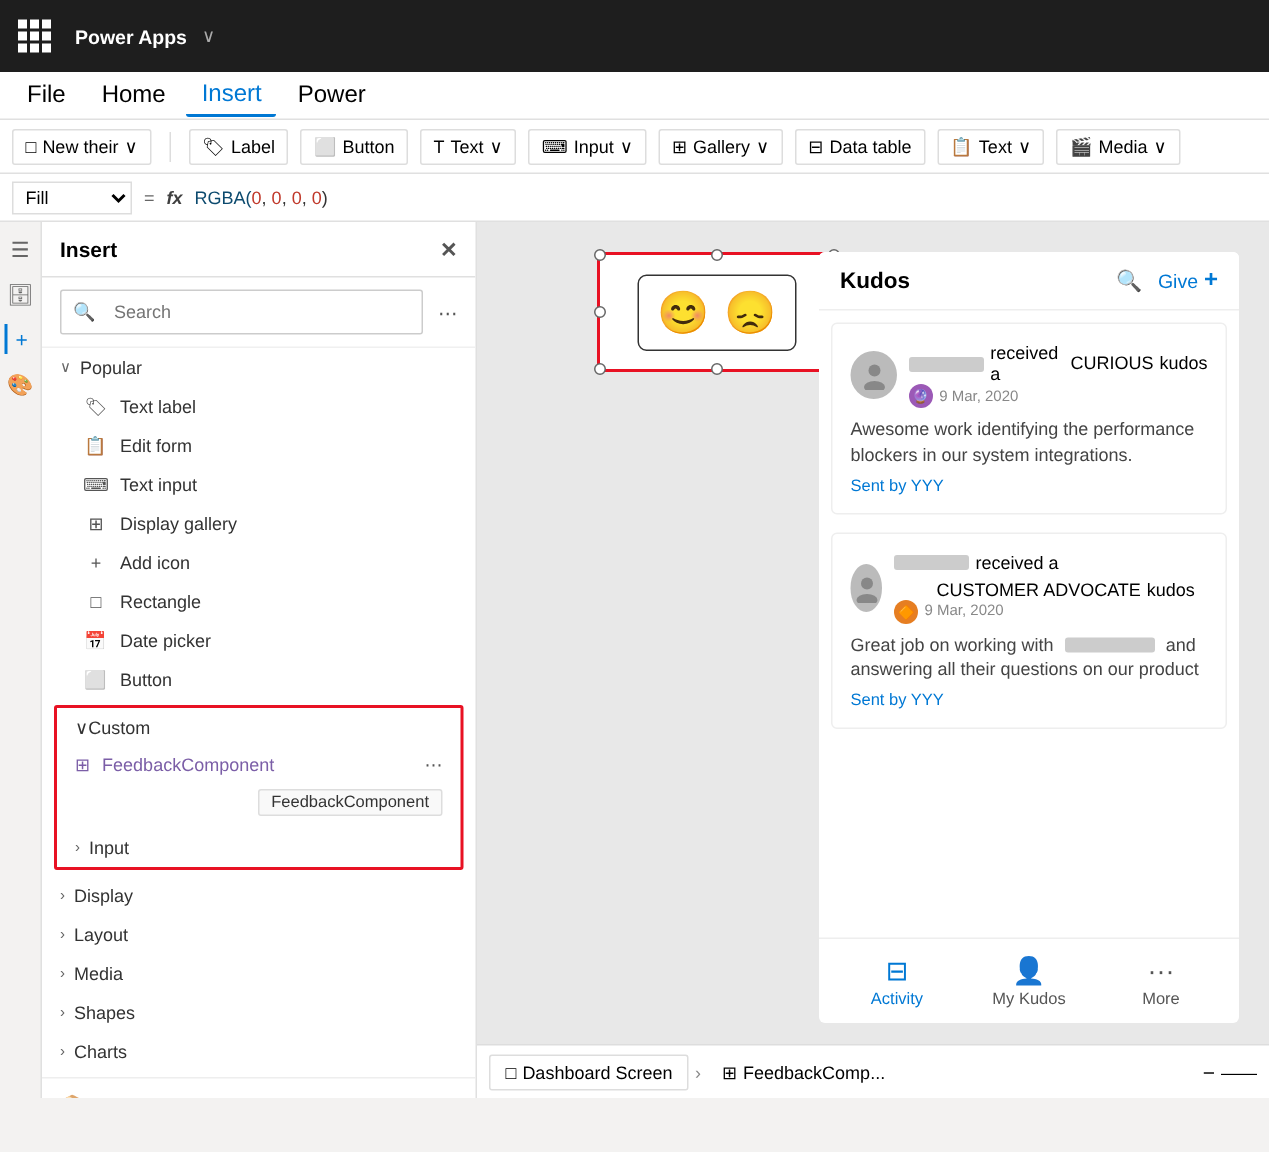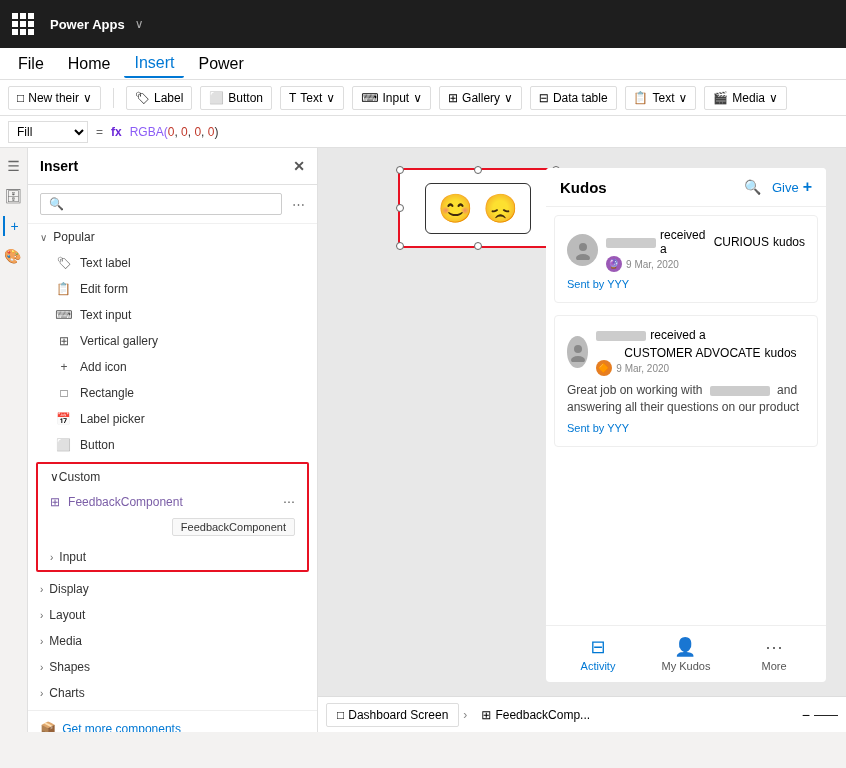--- a/index.html
+++ b/index.html
@@ -33,21 +33,21 @@
     .toolbar-separator { width: 1px; height: 20px; background: #ddd; margin: 0 4px; }
 
     
     .formula-bar {
       display: flex; align-items: center; background: white; border-bottom: 1px solid #e0e0e0;
       height: 32px; padding: 0 8px; gap: 8px; font-size: 12px;
     }
     .formula-bar .prop-select {
       width: 80px; border: 1px solid #ddd; padding: 2px 4px; font-size: 12px; background: white;
     }
-    .formula-bar .fx-icon { color: #6d28d9; font-weight: bold; }
+    .formula-bar .fx-icon { color: #404040; font-style: italic; font-weight: bold; }
 
     
     .main-area { display: flex; height: calc(768px - 48px - 32px - 36px - 32px - 36px); }
 
     
     .sidebar-icons {
       width: 28px; background: #f3f2f1; display: flex; flex-direction: column; align-items: center;
       padding-top: 8px; gap: 10px; border-right: 1px solid #e0e0e0;
     }
     .sidebar-icon { width: 20px; height: 20px; display: flex; align-items: center; justify-content: center; cursor: pointer; color: #666; font-size: 14px; }
@@ -259,21 +259,21 @@
   </button>
 </div>
 
 <div class="formula-bar">
   <select class="prop-select">
     <option>Fill</option>
   </select>
   <span style="color:#666;">=</span>
   <span class="fx-icon">fx</span>
   <span>
-    <span style="color:#8b5cf6;">RGBA(</span><span style="color:#c0392b;">0</span><span style="color:#333;">, </span><span style="color:#c0392b;">0</span><span style="color:#333;">, </span><span style="color:#c0392b;">0</span><span style="color:#333;">, </span><span style="color:#c0392b;">0</span><span style="color:#333;">)</span>
+    <span style="color:#0c4a6e;">RGBA(</span><span style="color:#c0392b;">0</span><span style="color:#333;">, </span><span style="color:#c0392b;">0</span><span style="color:#333;">, </span><span style="color:#c0392b;">0</span><span style="color:#333;">, </span><span style="color:#c0392b;">0</span><span style="color:#333;">)</span>
   </span>
 </div>
 
 <div class="main-area">
 
   <div class="sidebar-icons">
     <div class="sidebar-icon">☰</div>
     <div class="sidebar-icon">🗄</div>
     <div class="sidebar-icon active">+</div>
     <div class="sidebar-icon">🎨</div>
@@ -281,20 +281,21 @@
 
   <div class="insert-panel">
     <div class="insert-panel-header">
       <span>Insert</span>
       <span style="cursor:pointer;color:#555;">✕</span>
     </div>
 
     <div class="insert-panel-search">
       <div class="search-wrapper">
         <span style="color:#666;font-size:12px;">🔍</span>
+        <input type="text" placeholder="Search" style="">
       </div>
       <span style="margin-left:6px;color:#555;cursor:pointer;">⋯</span>
     </div>
 
     <div class="panel-body">
 
       <div class="section-header">
         <span class="chevron">∨</span>
         <span>Popular</span>
       </div>
@@ -306,33 +307,33 @@
       <div class="panel-item">
         <span class="item-icon">📋</span>
         <span>Edit form</span>
       </div>
       <div class="panel-item">
         <span class="item-icon">⌨</span>
         <span>Text input</span>
       </div>
       <div class="panel-item">
         <span class="item-icon">⊞</span>
-        <span>Vertical gallery</span>
+        <span>Display gallery</span>
       </div>
       <div class="panel-item">
         <span class="item-icon">+</span>
         <span>Add icon</span>
       </div>
       <div class="panel-item">
         <span class="item-icon">□</span>
         <span>Rectangle</span>
       </div>
       <div class="panel-item">
         <span class="item-icon">📅</span>
-        <span>Label picker</span>
+        <span>Date picker</span>
       </div>
       <div class="panel-item">
         <span class="item-icon">⬜</span>
         <span>Button</span>
       </div>
 
       <div class="custom-section">
         <div class="custom-section-header">
           <span class="chevron">∨</span>
           <span>Custom</span>
@@ -433,20 +434,21 @@
                 <span>kudos</span>
               </div>
               <div style="display:flex;align-items:center;gap:4px;">
                 <div class="avatar-small">
                   <span style="color:white;font-size:9px;">🔮</span>
                 </div>
                 <span style="color:#888;font-size:10px;">9 Mar, 2020</span>
               </div>
             </div>
           </div>
+          <div class="kudos-text">Awesome work identifying the performance blockers in our system integrations.</div>
           <div class="sent-by">Sent by YYY</div>
         </div>
 
         <div class="kudos-card">
           <div class="kudos-card-header">
             <div class="avatar">
               <svg width="20" height="20" viewBox="0 0 20 20">
                   <circle cx="10" cy="7" r="4" fill="#888"></circle>
                   <ellipse cx="10" cy="18" rx="7" ry="4" fill="#888"></ellipse>
                 </svg>

